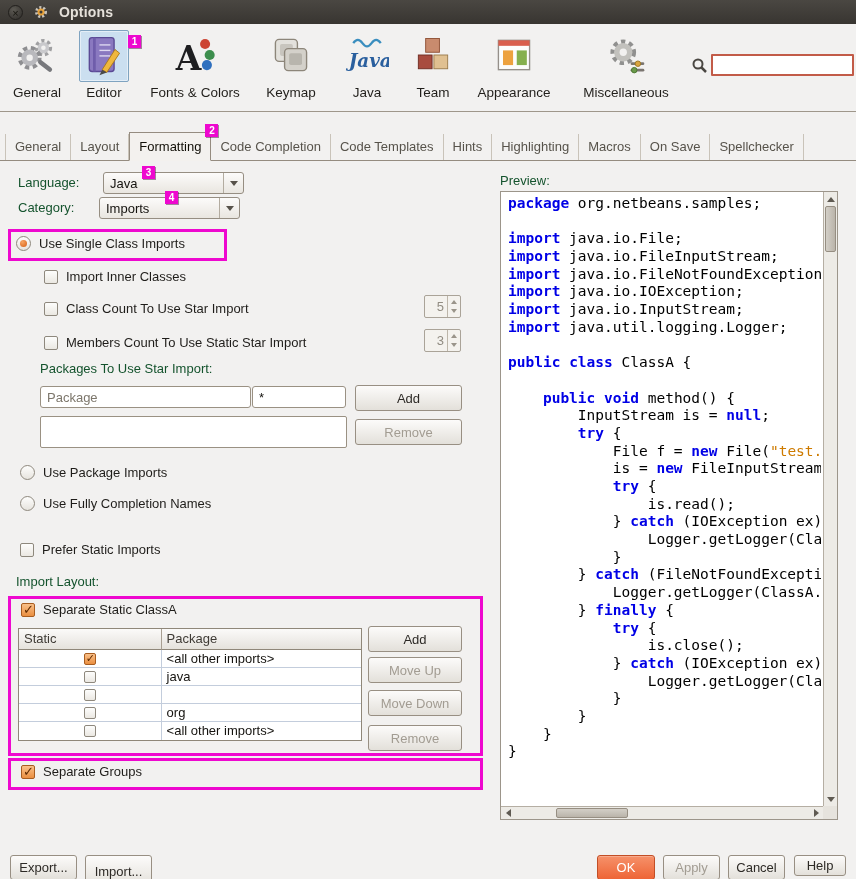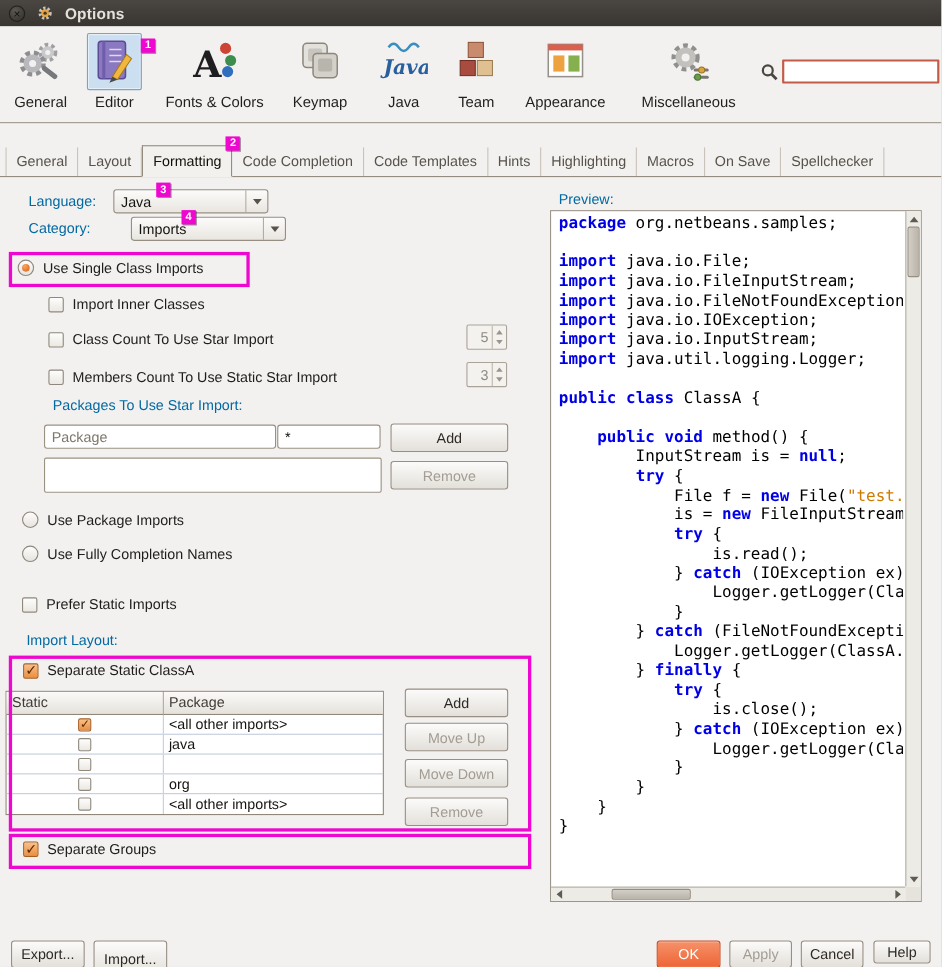--- a/index.html
+++ b/index.html
@@ -54,21 +54,21 @@
   }
   .tab:first-child { border-left:1px solid #c9c3b9; }
   .tab.active {
     background:#f3f1ee; border:1px solid #958c80; border-bottom:1px solid #f3f1ee;
     height:29px; line-height:27px; color:#121008; margin-bottom:-1px; z-index:2;
   }
   .tab .badge { top:-9px; right:-8px; }
   
   .left-panel  { position:absolute; top:162px; left:0;   width:492px; height:682px; }
   .right-panel { position:absolute; top:162px; left:497px; width:352px; height:682px; }
-  .lbl { position:absolute; white-space:nowrap; color:#0369a1;margin-left:8px; }
+  .lbl { position:absolute; white-space:nowrap; color:#14532d; }
   
   .combo {
     position:absolute; width:141px; height:22px; border:1px solid #968e82; border-radius:3px;
     background:linear-gradient(#fcfbfa,#e9e6e0); display:flex; align-items:center;
   }
   .combo .val { flex:1; padding-left:6px; font-size:13px; color:#14120e; }
   .combo .arrow-box { width:20px; height:100%; border-left:1px solid #b3aca0; display:flex; align-items:center; justify-content:center; }
   .arrow-down { width:0; height:0; border:4px solid transparent; border-top:5px solid #57524a; margin-top:5px; }
   
   .radio-row,.check-row { position:absolute; display:flex; align-items:center; gap:8px; white-space:nowrap; }
@@ -111,21 +111,21 @@
     position:absolute; border:1px solid #988f83; border-radius:3px;
     background:linear-gradient(#fcfbfa,#e3e0da); color:#2d2a26; font-size:13px;
     display:flex; align-items:center; justify-content:center; white-space:nowrap;
   }
   .btn.disabled { color:#a29c92; }
   .btn.primary {
     background:linear-gradient(#f6916a,#ee6536); border-color:#c24e26; color:#fff;
     box-shadow:inset 0 1px 0 #f8ab8d;
   }
   
-  .lt-table { position:absolute; left:5px; top:466px; width:344px; border:1px solid #8f8779; background:#fff; }
+  .lt-table { position:absolute; left:18px; top:466px; width:344px; border:1px solid #8f8779; background:#fff; }
   .lt-head { display:flex; height:21px; }
   .lt-hcell {
     background:linear-gradient(#fbfaf9,#e5e2dc); border-right:1px solid #a89f92; border-bottom:1px solid #8f8779;
     font-size:13px; color:#3f3b35; padding:2px 0 0 5px;
   }
   .lt-hcell.c1 { width:143px; }
   .lt-hcell.c2 { width:200px; border-right:none; }
   .lt-row { display:flex; height:18px; border-bottom:1px solid #c3cddc; }
   .lt-row:last-child { border-bottom:none; }
   .lt-cs { width:143px; border-right:1px solid #c3cddc; display:flex; align-items:center; justify-content:center; }
@@ -333,21 +333,21 @@
     <div class="lbl" style="left:18px;top:13px;">Language:</div>
     <div class="combo" style="left:103px;top:10px;">
       <span class="val">Java</span>
       <span class="arrow-box">
           <span class="arrow-down"></span>
         </span>
     </div>
     <span class="badge" style="left:142px;top:4px;">3</span>
 
     <div class="lbl" style="left:18px;top:38px;">Category:</div>
-    <div class="combo" style="left:119px;top:35px;">
+    <div class="combo" style="left:99px;top:35px;">
       <span class="val">Imports</span>
       <span class="arrow-box">
           <span class="arrow-down"></span>
         </span>
     </div>
     <span class="badge" style="left:165px;top:29px;">4</span>
 
     <div class="hl-box" style="left:8px;top:67px;width:219px;height:32px;"></div>
     <div class="radio-row" style="left:16px;top:74px;justify-content:flex-end;">
       <span class="radio on"></span>

